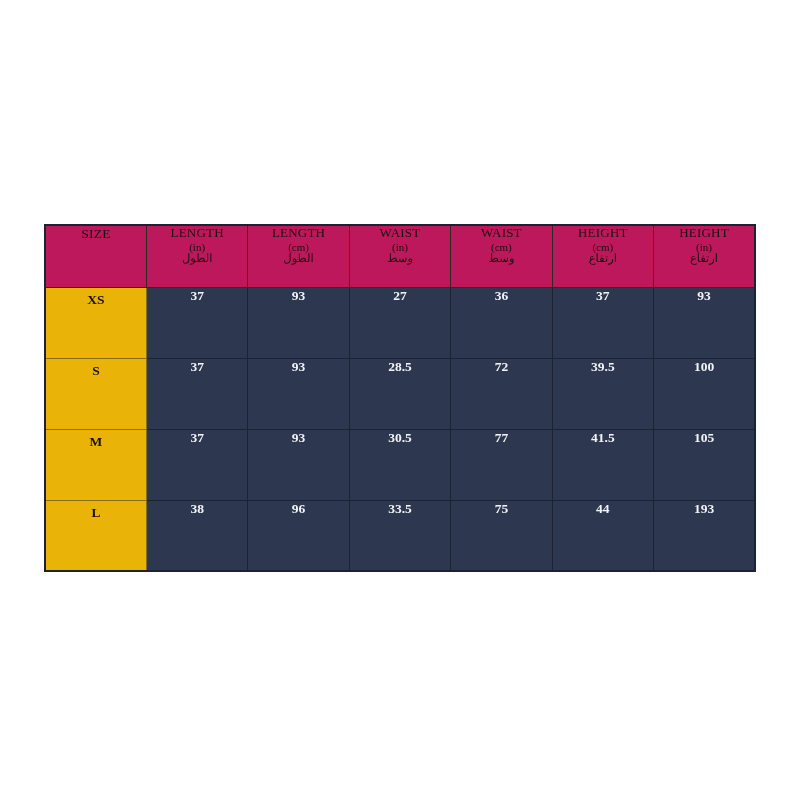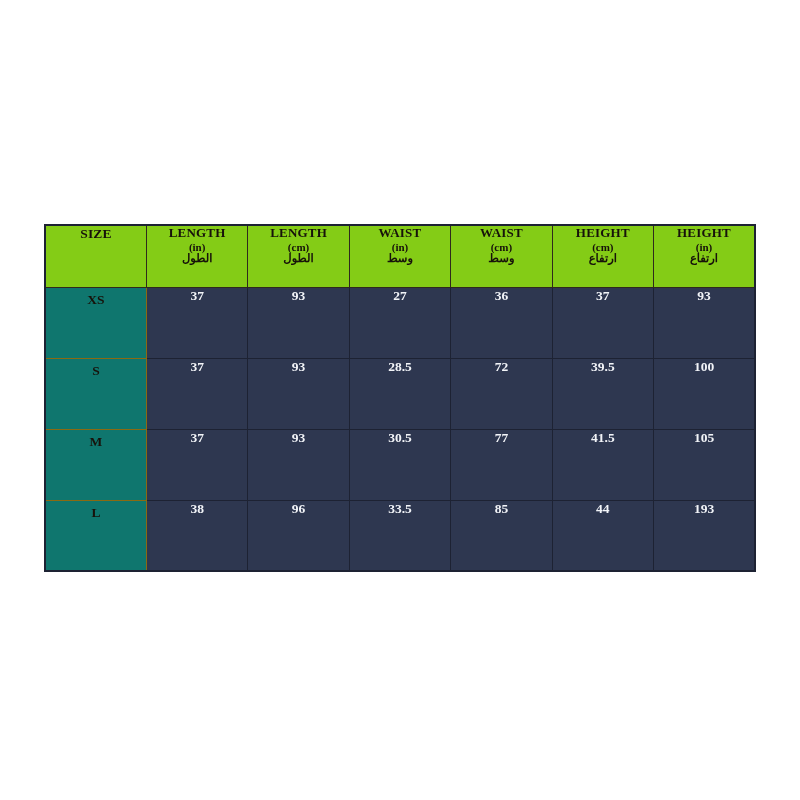--- a/index.html
+++ b/index.html
@@ -34,23 +34,23 @@
   table.size-chart th {
     border: 1px solid #2f2a1c;
     padding: 0;
     margin: 0;
     text-align: center;
     vertical-align: top;
   }
 
   
   thead th {
-    background: #84cc16;
+    background: #be185d;
     color: #17120a;
-    font-weight: bold;
+    font-weight: normal;
     height: 61px;
     padding-top: 3px;
     line-height: 1.12;
     border-bottom: 2px solid #1d2233;
   }
   thead th .hl1 {
     display: block;
     font-size: 13px;
     letter-spacing: .2px;
   }
@@ -69,21 +69,21 @@
   
   thead th.size-head .hl1 {
     font-size: 13.5px;
   }
 
   
   tbody tr {
     height: 57px;
   }
   tbody td.size-cell {
-    background: #0f766e;
+    background: #eab308;
     color: #17120a;
     font-weight: bold;
     font-size: 13.5px;
     padding-top: 4px;
     border-color: #8a6a12;
     border-left-color: #1d2233;
   }
   tbody td.val-cell {
     background: #2e3750;
     color: #f2f4f8;
@@ -164,19 +164,19 @@
           <td class="val-cell">30.5</td>
           <td class="val-cell">77</td>
           <td class="val-cell">41.5</td>
           <td class="val-cell">105</td>
         </tr>
         <tr>
           <td class="size-cell">L</td>
           <td class="val-cell">38</td>
           <td class="val-cell">96</td>
           <td class="val-cell">33.5</td>
-          <td class="val-cell">85</td>
+          <td class="val-cell">75</td>
           <td class="val-cell">44</td>
           <td class="val-cell">193</td>
         </tr>
       </tbody>
   </table>
 </div>
 
 </body></html>

